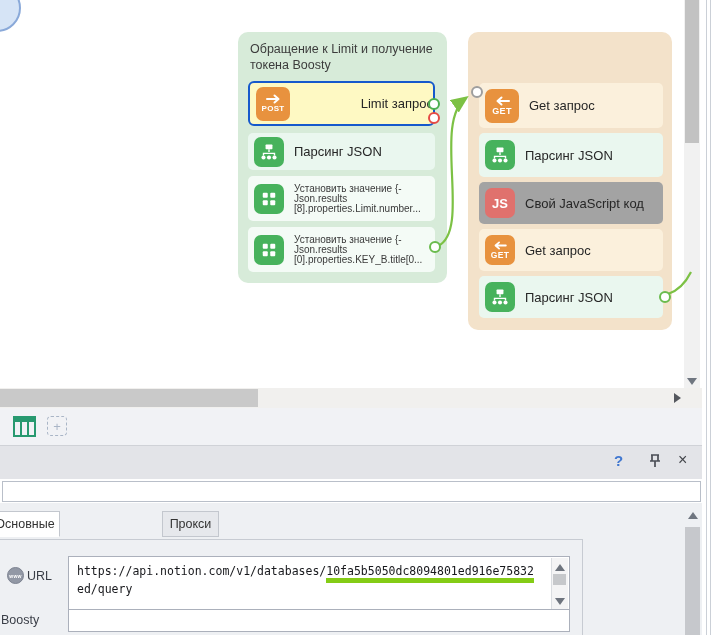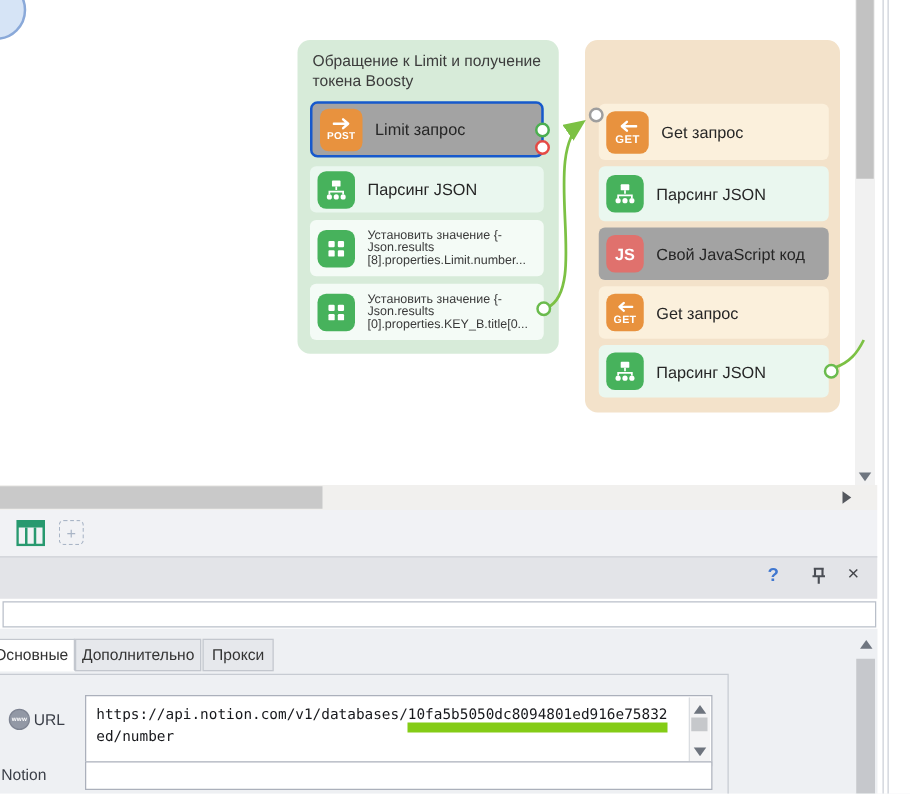--- a/index.html
+++ b/index.html
@@ -15,21 +15,21 @@
   #group-notion{left:238px;top:32px;width:209px;height:251px;background:#d7ebd9;}
   #group-boosty{left:468px;top:32px;width:204px;height:298px;background:#f3e2ca;}
   .group-title{left:12px;top:9px;right:12px;font-size:12.5px;line-height:16px;color:#3c3c3c;}
   .node{left:10px;width:187px;border-radius:5px;display:flex;align-items:center;gap:10px;
         padding-left:6px;box-sizing:border-box;}
   #group-boosty .node{left:11px;width:184px;}
   .node-cream{background:#fbf0dc;}
   .node-green{background:#eaf7ef;}
   .node-pale{background:#f4fbf6;}
   .node-pink{background:#a3a3a3;}
-  .node-selected{border:2px solid #1659cc;border-radius:6px;background:#a3a3a3;}
+  .node-selected{border:2px solid #1659cc;border-radius:6px;background:#fef9c3;justify-content:space-between;}
   .nicon{width:30px;height:30px;border-radius:7px;flex:0 0 auto;display:flex;
          flex-direction:column;align-items:center;justify-content:center;color:#fff;}
   .nicon-lg{width:34px;height:34px;}
   .ic-orange{background:#e8923e;}
   .ic-green{background:#47b25c;}
   .ic-red{background:#e0716d;}
   .nbadge{font-size:8px;font-weight:bold;letter-spacing:.3px;line-height:8px;margin-top:1px;}
   .js-badge{font-size:13px;font-weight:bold;line-height:13px;}
   .nlabel{font-size:13px;color:#262626;}
   .nsmall{font-size:10px;line-height:10px;color:#3a3a3a;}
@@ -62,21 +62,21 @@
   .tab-active{background:#fff;border-bottom-color:#fff;z-index:2;}
   #groupbox{left:-20px;top:36px;width:601px;height:120px;border:1px solid #c7cbd2;}
   #globe-icon{left:7px;top:64px;width:17px;height:17px;border-radius:50%;background:#9298a5;
       color:#fff;font-size:5px;font-weight:bold;display:flex;align-items:center;justify-content:center;
       letter-spacing:.2px;border:1px solid #7d8391;box-sizing:border-box;}
   .field-label{font-size:12.5px;color:#3a3e47;}
   #url-box{left:68px;top:53px;width:502px;height:57px;background:#fff;border:1px solid #abb0bb;
       box-sizing:border-box;}
   .mono-line{position:absolute;left:8px;font-family:"DejaVu Sans Mono",monospace;
       font-size:11.5px;line-height:18px;color:#17181c;white-space:nowrap;}
-  .red-underline{border-bottom:8px solid #84cc16;}
+  .red-underline{border-bottom:5px solid #84cc16;}
   #url-scroll{position:absolute;right:1px;top:1px;width:16px;height:53px;background:#f4f4f5;border-left:1px solid #dadde1;}
   #url-thumb{position:absolute;left:1px;top:16px;width:13px;height:11px;background:#c6c8cb;}
   #referer-input{left:68px;top:106px;width:502px;height:23px;background:#fff;border:1px solid #abb0bb;box-sizing:border-box;}
   #panel-vscroll{left:684px;top:4px;width:17px;height:128px;background:#eef0f3;}
   #panel-vthumb{left:1px;top:20px;width:15px;height:108px;background:#c6c8cc;}
 
   
   #right-edge{left:702px;top:0;width:26px;height:635px;background:#fff;}
   #right-edge .vline{position:absolute;top:0;width:1px;height:635px;background:#cbd0d7;}
 </style>
@@ -244,39 +244,38 @@
   <svg class="abs" style="left:648px;top:7px" width="14" height="15" viewBox="0 0 14 15">
     <path d="M3 2 H11 M4 2.8 V7.2 M10 2.8 V7.2 M2 8 H12 M7 8 V14" stroke="#4b4e55" stroke-width="1.7" fill="none"></path>
   </svg>
   <div id="close-btn" class="abs">×</div>
 </div>
 
 <div id="panel-input" class="abs"></div>
 
 <div id="pbody" class="abs">
   <div class="abs tab tab-active" style="left:-10px;width:70px">Основные</div>
-  <div class="abs tab" style="left:60px;width:101px">Дополнительно</div>
   <div class="abs tab" style="left:162px;width:57px">Прокси</div>
 
   <div id="groupbox" class="abs"></div>
 
   <div id="globe-icon" class="abs">www</div>
   <div class="abs field-label" style="left:27px;top:66px">URL</div>
 
   <div id="url-box" class="abs">
     <div class="mono-line" style="top:5px"><span>https://api.notion.com/v1/databases/</span><span class="red-underline">10fa5b5050dc8094801ed916e75832</span></div>
-    <div class="mono-line" style="top:23px">ed/number</div>
+    <div class="mono-line" style="top:23px">ed/query</div>
     <div id="url-scroll">
       <div class="tri tri-up" style="left:3px;top:6px;border-bottom-color:#6e747e"></div>
       <div id="url-thumb"></div>
       <div class="tri tri-down" style="left:3px;top:40px;border-top-color:#6e747e"></div>
     </div>
   </div>
 
-  <div class="abs field-label" style="left:1px;top:110px">Notion</div>
+  <div class="abs field-label" style="left:1px;top:110px">Boosty</div>
   <div id="referer-input" class="abs"></div>
 
   <div id="panel-vscroll" class="abs">
     <div class="tri tri-up" style="left:3.5px;top:5px"></div>
     <div id="panel-vthumb" class="abs"></div>
   </div>
 </div>
 
 <div id="right-edge" class="abs">
   <div class="vline" style="left:4px"></div>

